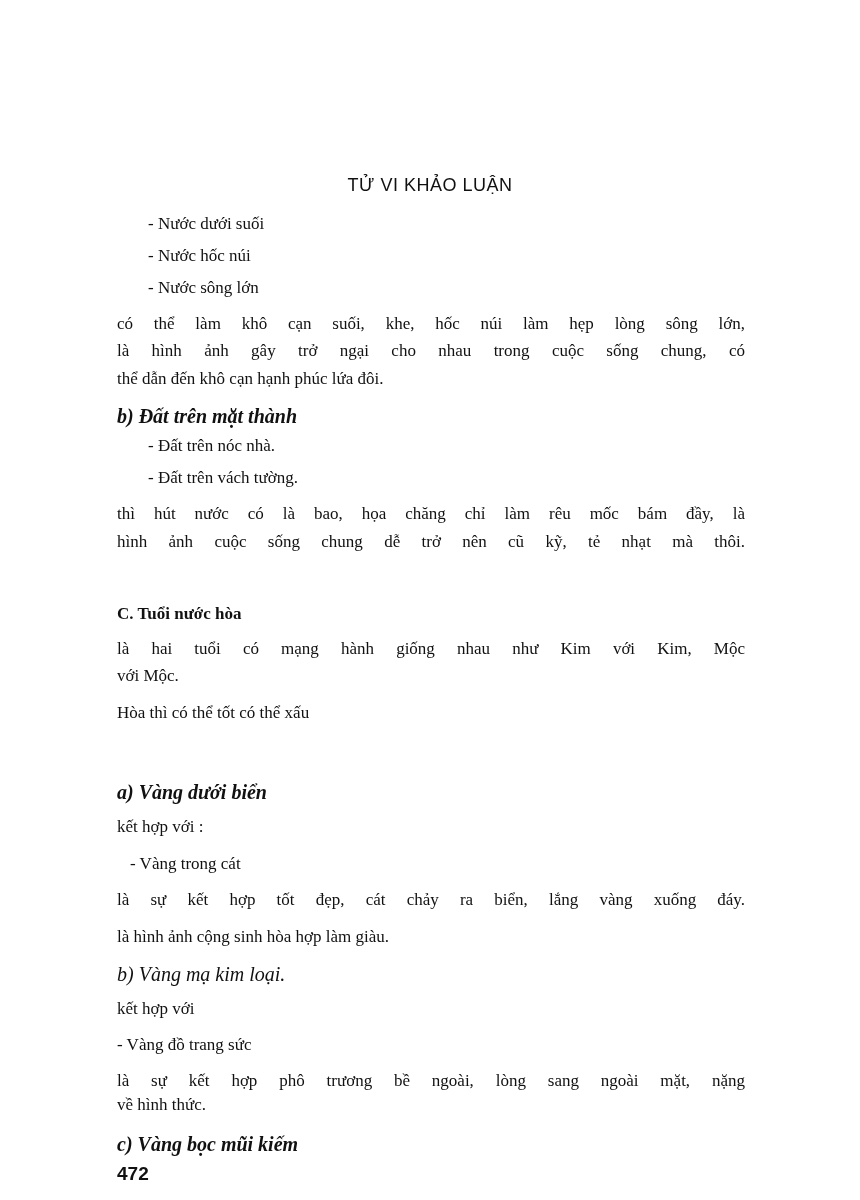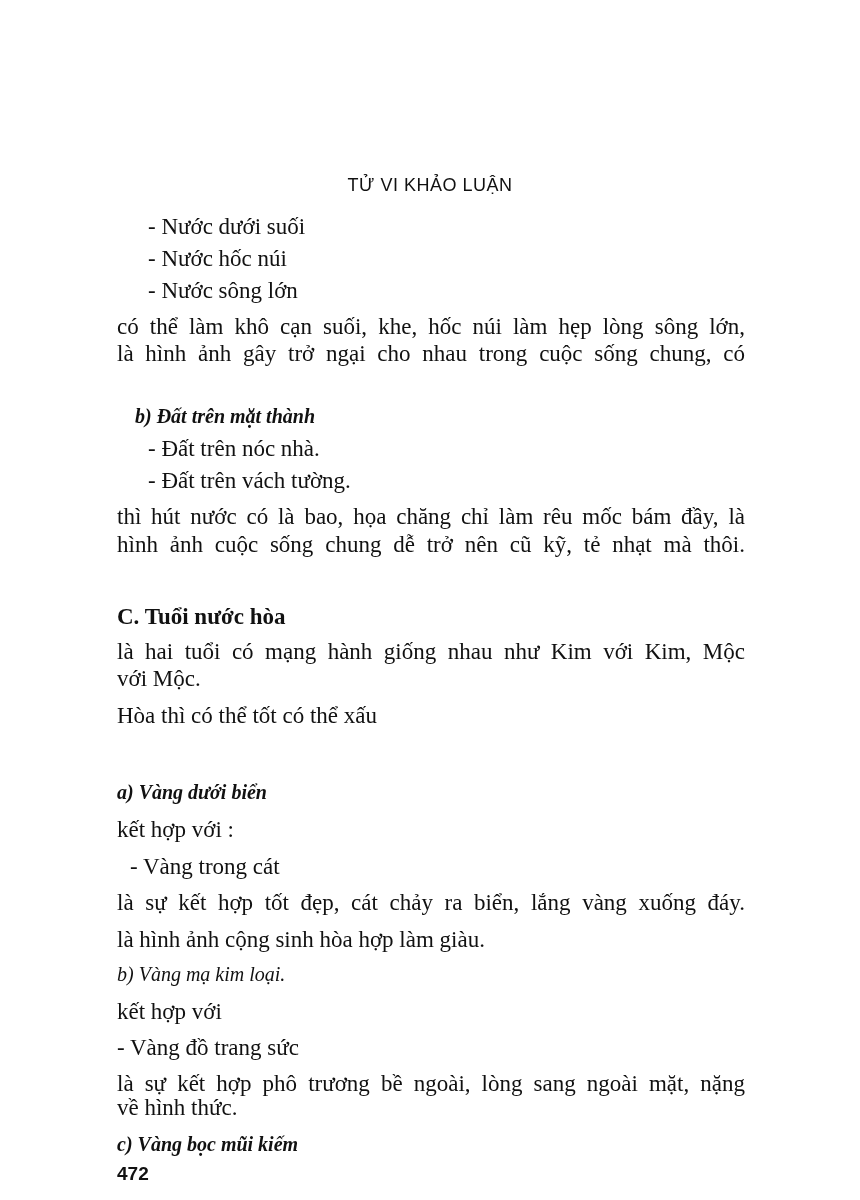--- a/index.html
+++ b/index.html
@@ -1,19 +1,19 @@
 <!DOCTYPE html>
 <html><head>
 <meta charset="utf-8">
 <style>
   html, body { margin: 0; padding: 0; background: #ffffff; }
   body { width: 860px; height: 1200px; position: relative; overflow: hidden;
          font-family: "Liberation Serif", "DejaVu Serif", serif; color: #111; }
   .page { position: absolute; left: 0; top: 0; width: 860px; height: 1136px; }
-  .ln { position: absolute; white-space: nowrap; font-size: 23px; line-height: 1; }
+  .ln { position: absolute; white-space: nowrap; font-size: 17px; line-height: 1; }
   .header { font-family: "Liberation Sans", "DejaVu Sans", sans-serif; font-size: 18px;
             letter-spacing: 0.5px; left: 0; width: 860px; text-align: center; }
   .ital { font-style: italic; }
   .bold { font-weight: bold; }
   .h1 { font-style: italic; font-weight: bold; font-size: 24px; }
   .just { width: 628px; text-align: justify; text-align-last: justify; }
   .pnum { font-family: "Liberation Sans", "DejaVu Sans", sans-serif; font-size: 19px; font-weight: bold; }
 </style>
 </head>
 <body>
@@ -21,22 +21,23 @@
 <div class="page">
 
   <div class="ln header" style="top:176px;">TỬ VI KHẢO LUẬN</div>
 
   <div class="ln" style="left:148px; top:215px;">- Nước dưới suối</div>
   <div class="ln" style="left:148px; top:247px;">- Nước hốc núi</div>
   <div class="ln" style="left:148px; top:279px;">- Nước sông lớn</div>
 
   <div class="ln just" style="left:117px; top:315px;">có thể làm khô cạn suối, khe, hốc núi làm hẹp lòng sông lớn,</div>
   <div class="ln just" style="left:117px; top:342px;">là hình ảnh gây trở ngại cho nhau trong cuộc sống chung, có</div>
+  <div class="ln" style="left:117px; top:370px;">thể dẫn đến khô cạn hạnh phúc lứa đôi.</div>
 
-  <div class="ln ital bold" style="left:117px; top:406px; font-size:20px;margin-left:18px;">b) Đất trên mặt thành</div>
+  <div class="ln ital bold" style="left:117px; top:406px; font-size:20px;">b) Đất trên mặt thành</div>
   <div class="ln" style="left:148px; top:437px;">- Đất trên nóc nhà.</div>
   <div class="ln" style="left:148px; top:469px;">- Đất trên vách tường.</div>
 
   <div class="ln just" style="left:117px; top:505px;">thì hút nước có là bao, họa chăng chỉ làm rêu mốc bám đầy, là</div>
   <div class="ln just" style="left:117px; top:533px;">hình ảnh cuộc sống chung dễ trở nên cũ kỹ, tẻ nhạt mà thôi.</div>
 
   <div class="ln bold" style="left:117px; top:605px;">C. Tuổi nước hòa</div>
   <div class="ln just" style="left:117px; top:640px;">là hai tuổi có mạng hành giống nhau như Kim với Kim, Mộc</div>
   <div class="ln" style="left:117px; top:667px;">với Mộc.</div>
   <div class="ln" style="left:117px; top:704px;">Hòa thì có thể tốt có thể xấu</div>

